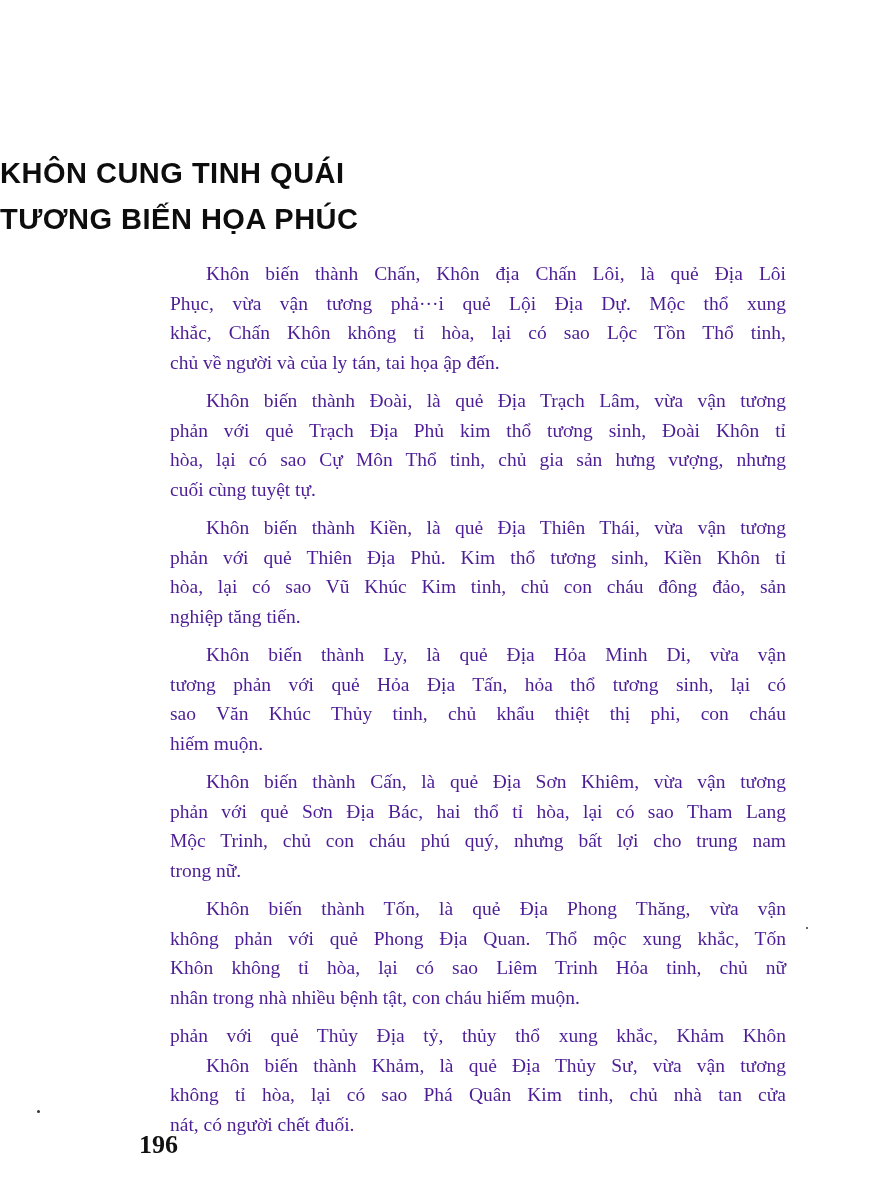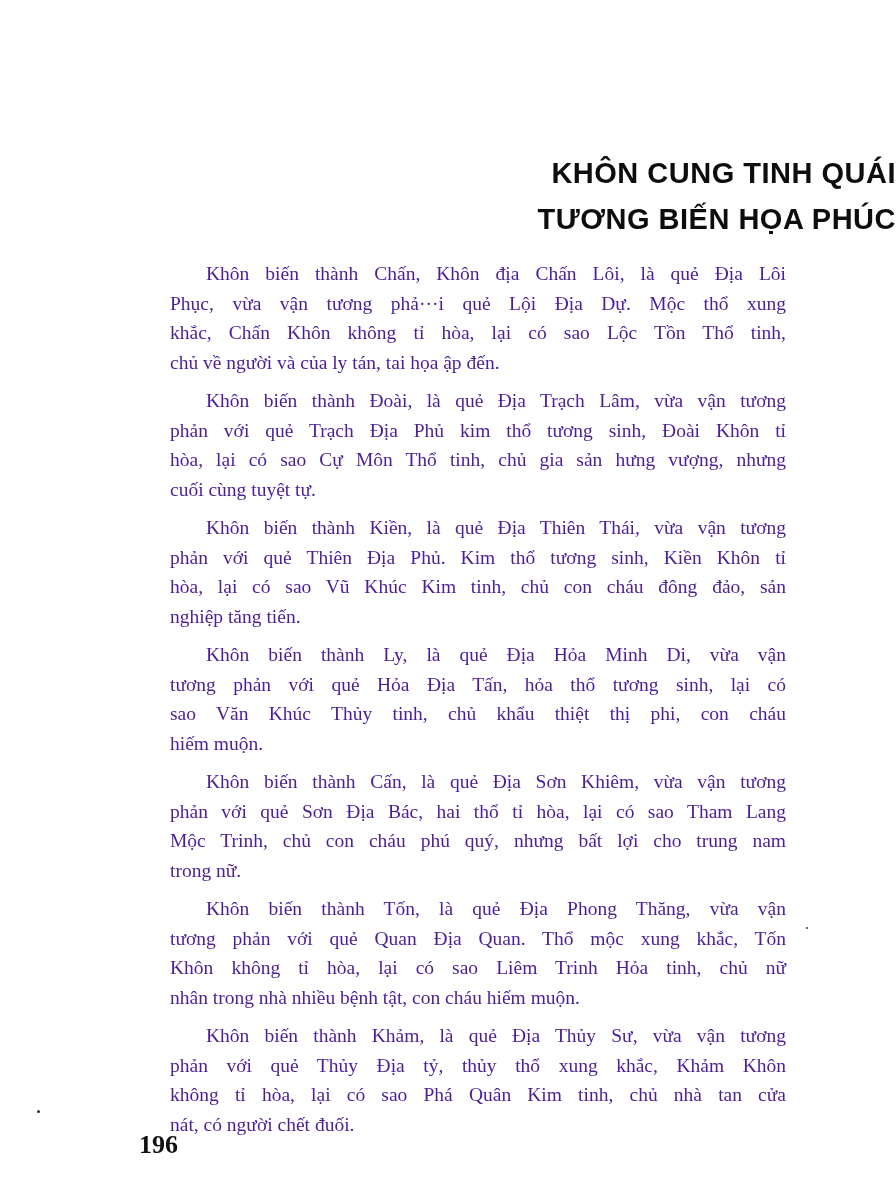--- a/index.html
+++ b/index.html
@@ -2,21 +2,21 @@
 <html><head>
 <meta charset="utf-8">
 <style>
   html, body { margin: 0; padding: 0; }
   body {
     width: 896px; height: 1200px; background: #ffffff; position: relative; overflow: hidden;
     color: #111;
   }
   .title {
     position: absolute; left: 0; width: 896px; top: 150px;
-    text-align: right;
+    text-align: left;
     font-family: "Liberation Sans", "DejaVu Sans", sans-serif;
     font-weight: bold; font-size: 29px; line-height: 46px; letter-spacing: 0.5px;
     color: #0d0d0d;
   }
   .title div { margin: 0; }
   .body-text {
     position: absolute; left: 134px; width: 652px; top: 259px;
     font-family: "Liberation Serif", "DejaVu Serif", serif;
     font-size: 19.5px; line-height: 29.5px; color: #4c1d95;
   }
@@ -65,27 +65,27 @@
     <span class="line last">hiếm muộn.</span>
   </div>
   <div class="para">
     <span class="line first">Khôn biến thành Cấn, là quẻ Địa Sơn Khiêm, vừa vận tương</span>
     <span class="line">phản với quẻ Sơn Địa Bác, hai thổ tỉ hòa, lại có sao Tham Lang</span>
     <span class="line">Mộc Trinh, chủ con cháu phú quý, nhưng bất lợi cho trung nam</span>
     <span class="line last">trong nữ.</span>
   </div>
   <div class="para">
     <span class="line first">Khôn biến thành Tốn, là quẻ Địa Phong Thăng, vừa vận</span>
-    <span class="line">tương phản với quẻ Quan Địa Quan. Thổ mộc xung khắc, Tốn</span>
+    <span class="line">không phản với quẻ Phong Địa Quan. Thổ mộc xung khắc, Tốn</span>
     <span class="line">Khôn không tỉ hòa, lại có sao Liêm Trinh Hỏa tinh, chủ nữ</span>
     <span class="line last">nhân trong nhà nhiều bệnh tật, con cháu hiếm muộn.</span>
   </div>
   <div class="para">
+    <span class="line">phản với quẻ Thủy Địa tỷ, thủy thổ xung khắc, Khảm Khôn</span>
     <span class="line first">Khôn biến thành Khảm, là quẻ Địa Thủy Sư, vừa vận tương</span>
-    <span class="line">phản với quẻ Thủy Địa tỷ, thủy thổ xung khắc, Khảm Khôn</span>
     <span class="line">không tỉ hòa, lại có sao Phá Quân Kim tinh, chủ nhà tan cửa</span>
     <span class="line last">nát, có người chết đuối.</span>
   </div>
 </div>
 
 <div class="speck" style="left:37px; top:1110px;"></div>
 <div class="speck" style="left:806px; top:927px; width:2px; height:2px;"></div>
 
 <div class="page-number">196</div>
 

